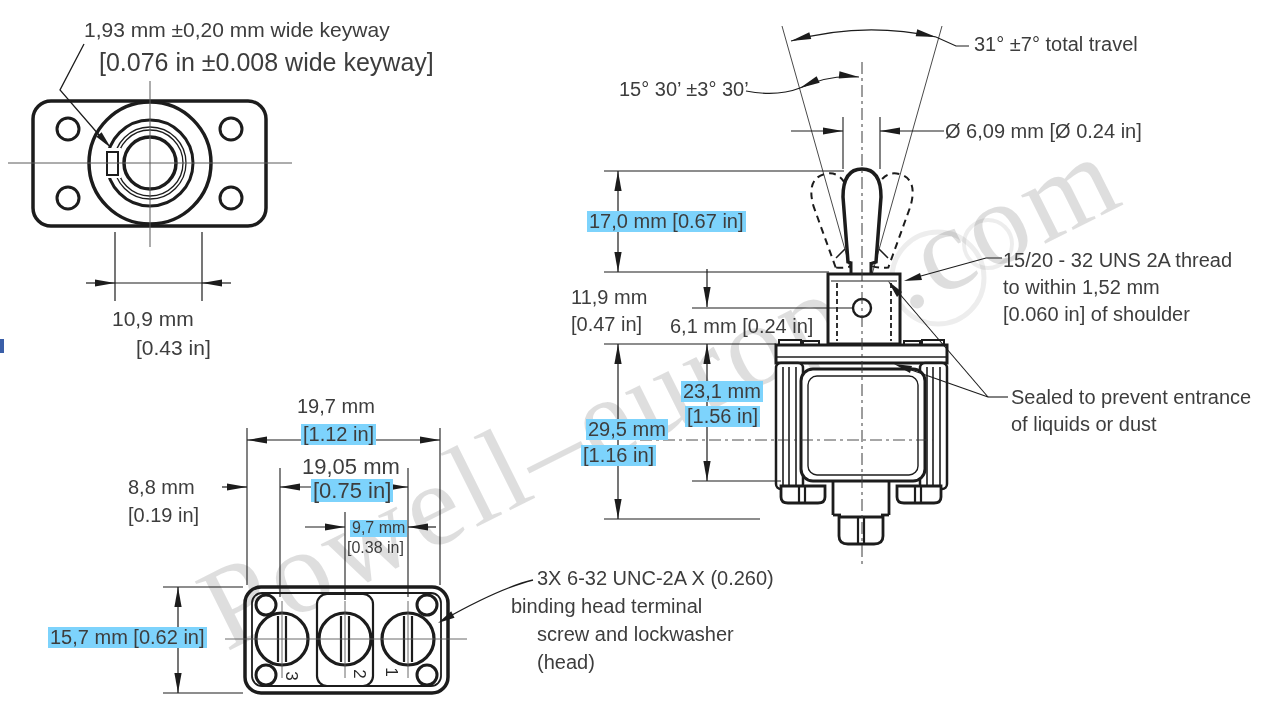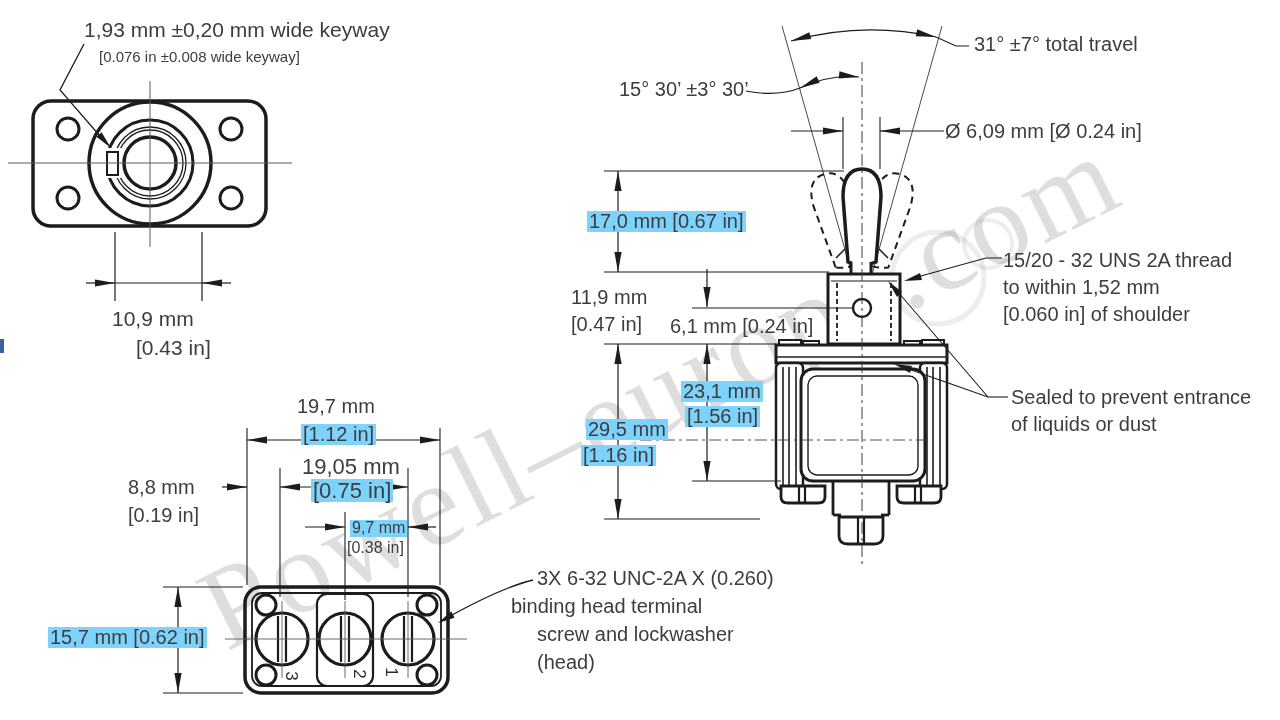--- a/index.html
+++ b/index.html
@@ -235,21 +235,21 @@
         <polygon points="888,281 902,292 897,297" fill="#1c1c1c" stroke="none"></polygon>
         <path d="M988,397 L900,366"></path>
         <polygon points="894,364 912,366 910,373" fill="#1c1c1c" stroke="none"></polygon>
       </g>
     </g>
   </svg>
 
   <div class="labels">
 
     <div class="lbl" style="left:84px;top:19px;font-size:21px;">1,93 mm ±0,20 mm wide keyway</div>
-    <div class="lbl" style="left:99px;top:49px;font-size:15px;">[0.076 in ±0.008 wide keyway]</div>
+    <div class="lbl" style="left:99px;top:49px;font-size:25px;">[0.076 in ±0.008 wide keyway]</div>
     <div class="lbl" style="left:112px;top:308px;font-size:21px;">10,9 mm</div>
     <div class="lbl" style="left:136px;top:337px;font-size:21px;">[0.43 in]</div>
 
     <div class="lbl" style="left:974px;top:34px;">31° ±7° total travel</div>
     <div class="lbl" style="left:619px;top:79px;">15° 30’ ±3° 30’</div>
     <div class="lbl" style="left:945px;top:121px;">Ø 6,09 mm [Ø 0.24 in]</div>
 
     <div class="lbl wbg" style="left:587px;top:211px;">17,0 mm [0.67 in]</div>
     <div class="lbl" style="left:571px;top:287px;">11,9 mm</div>
     <div class="lbl" style="left:571px;top:314px;">[0.47 in]</div>

